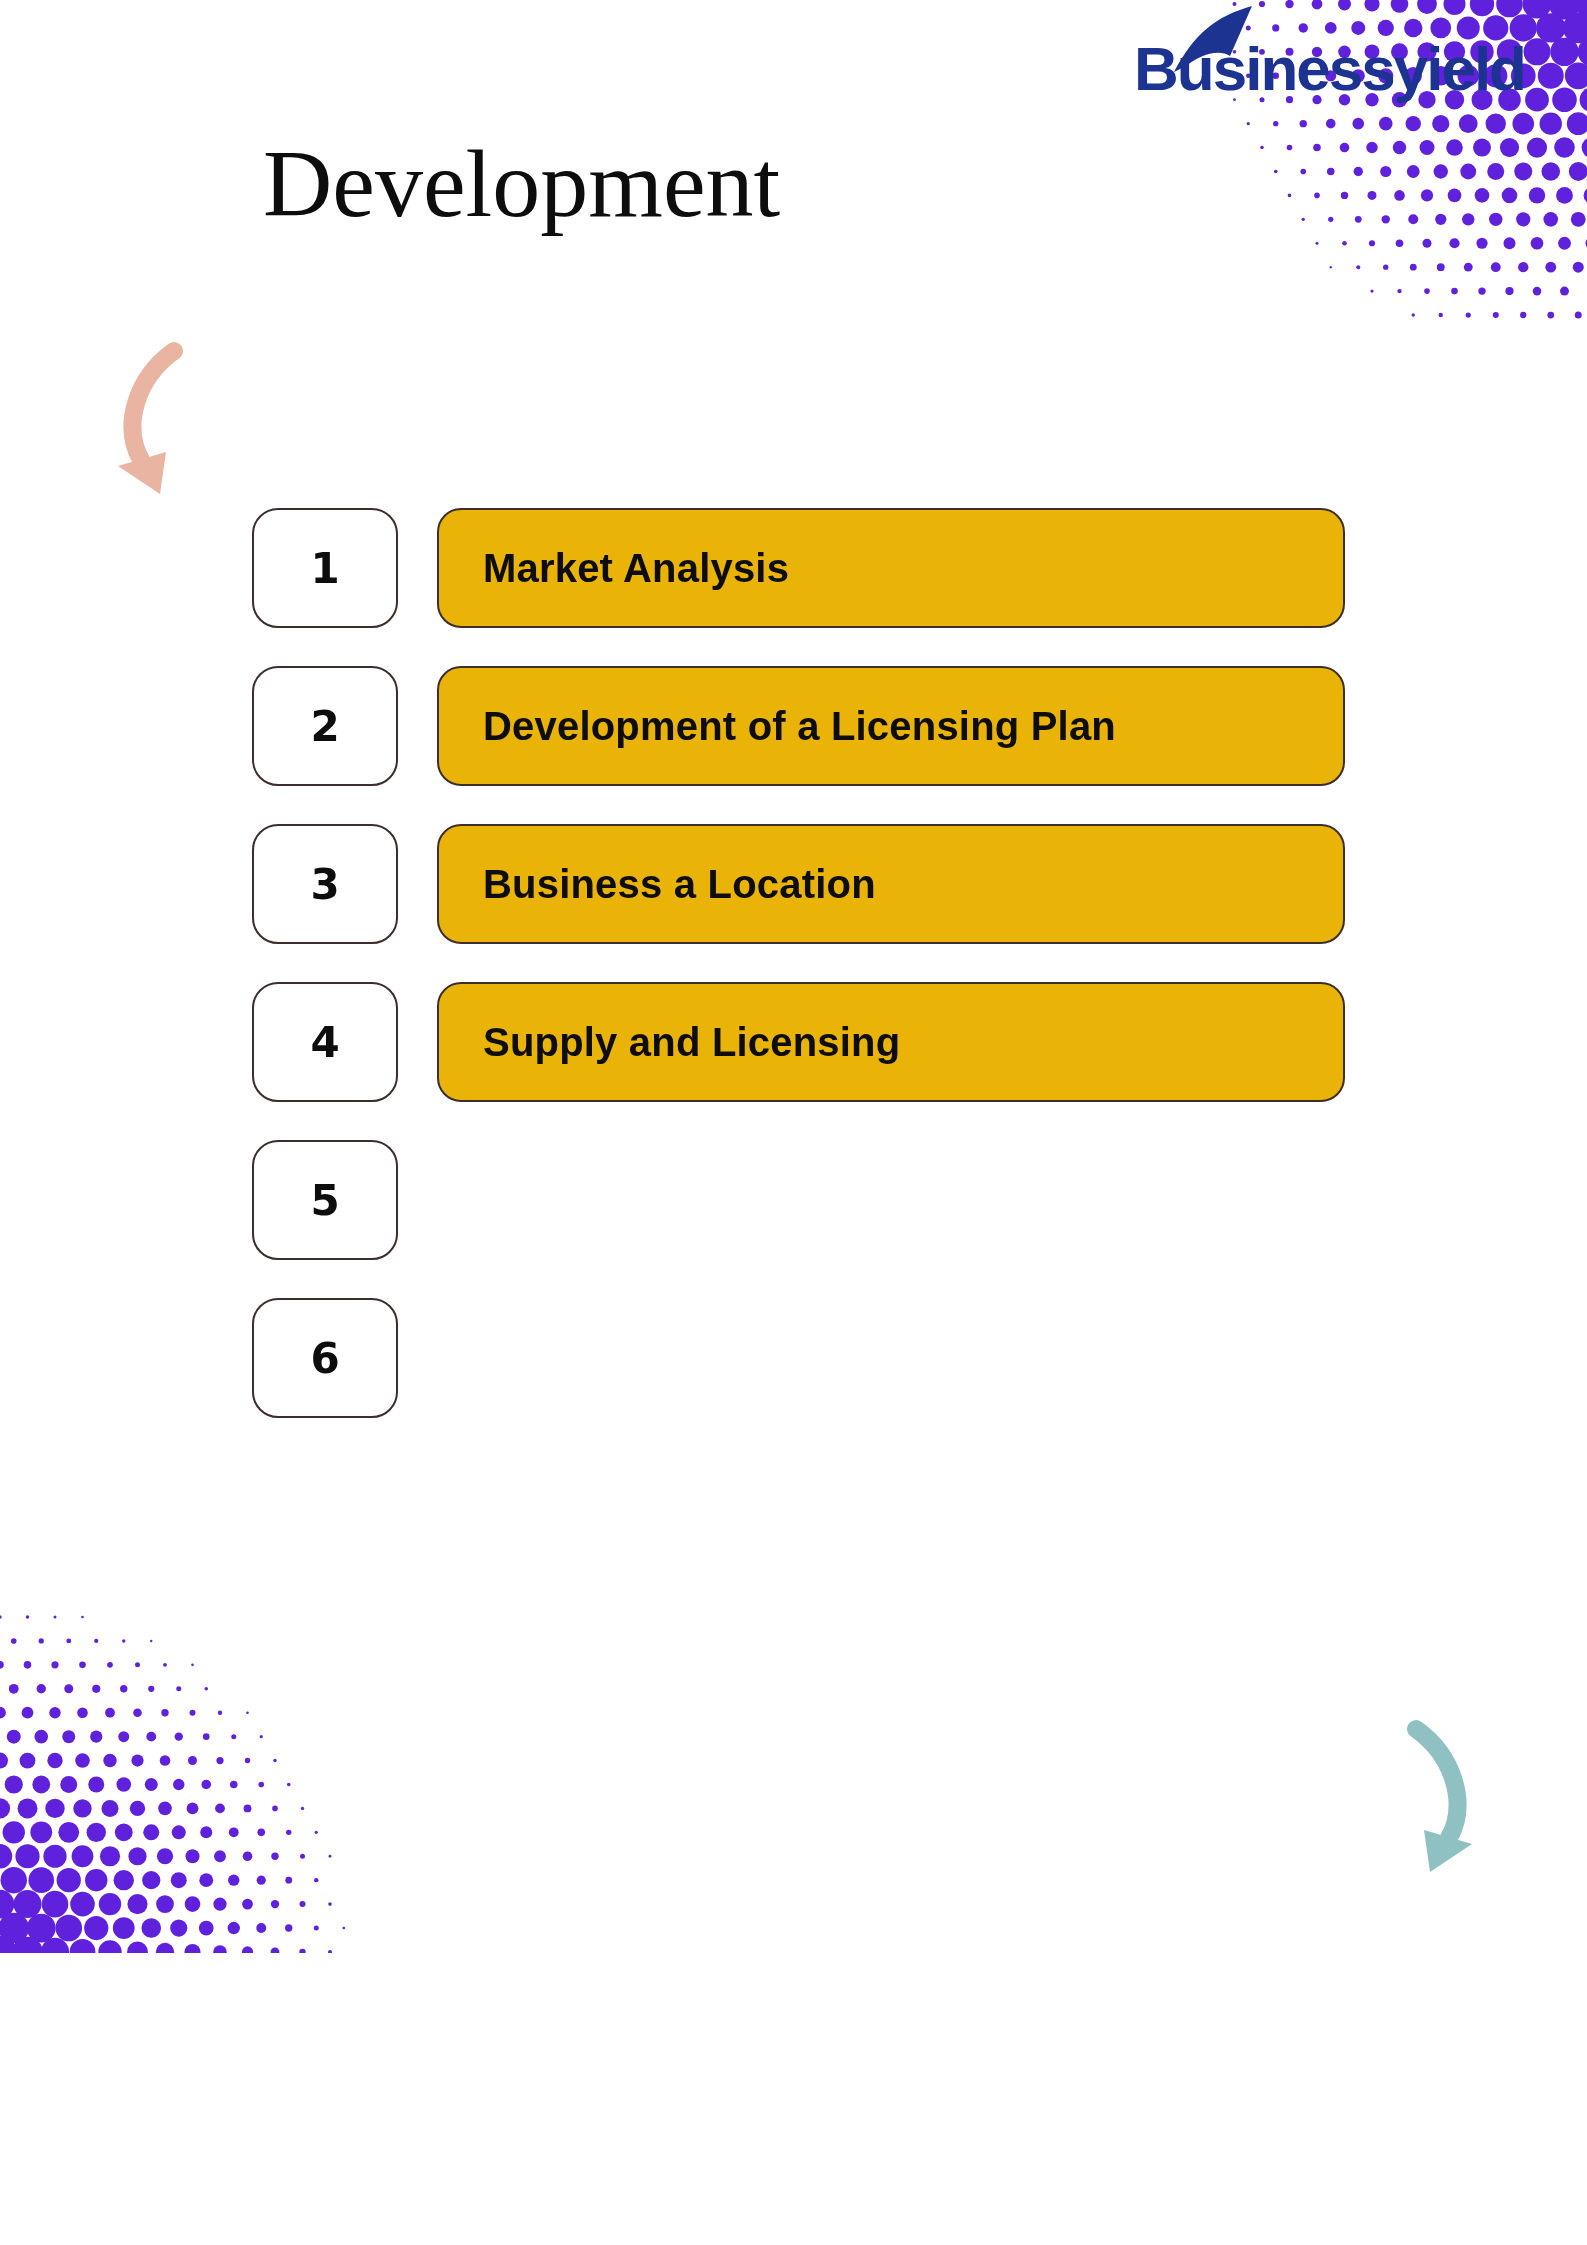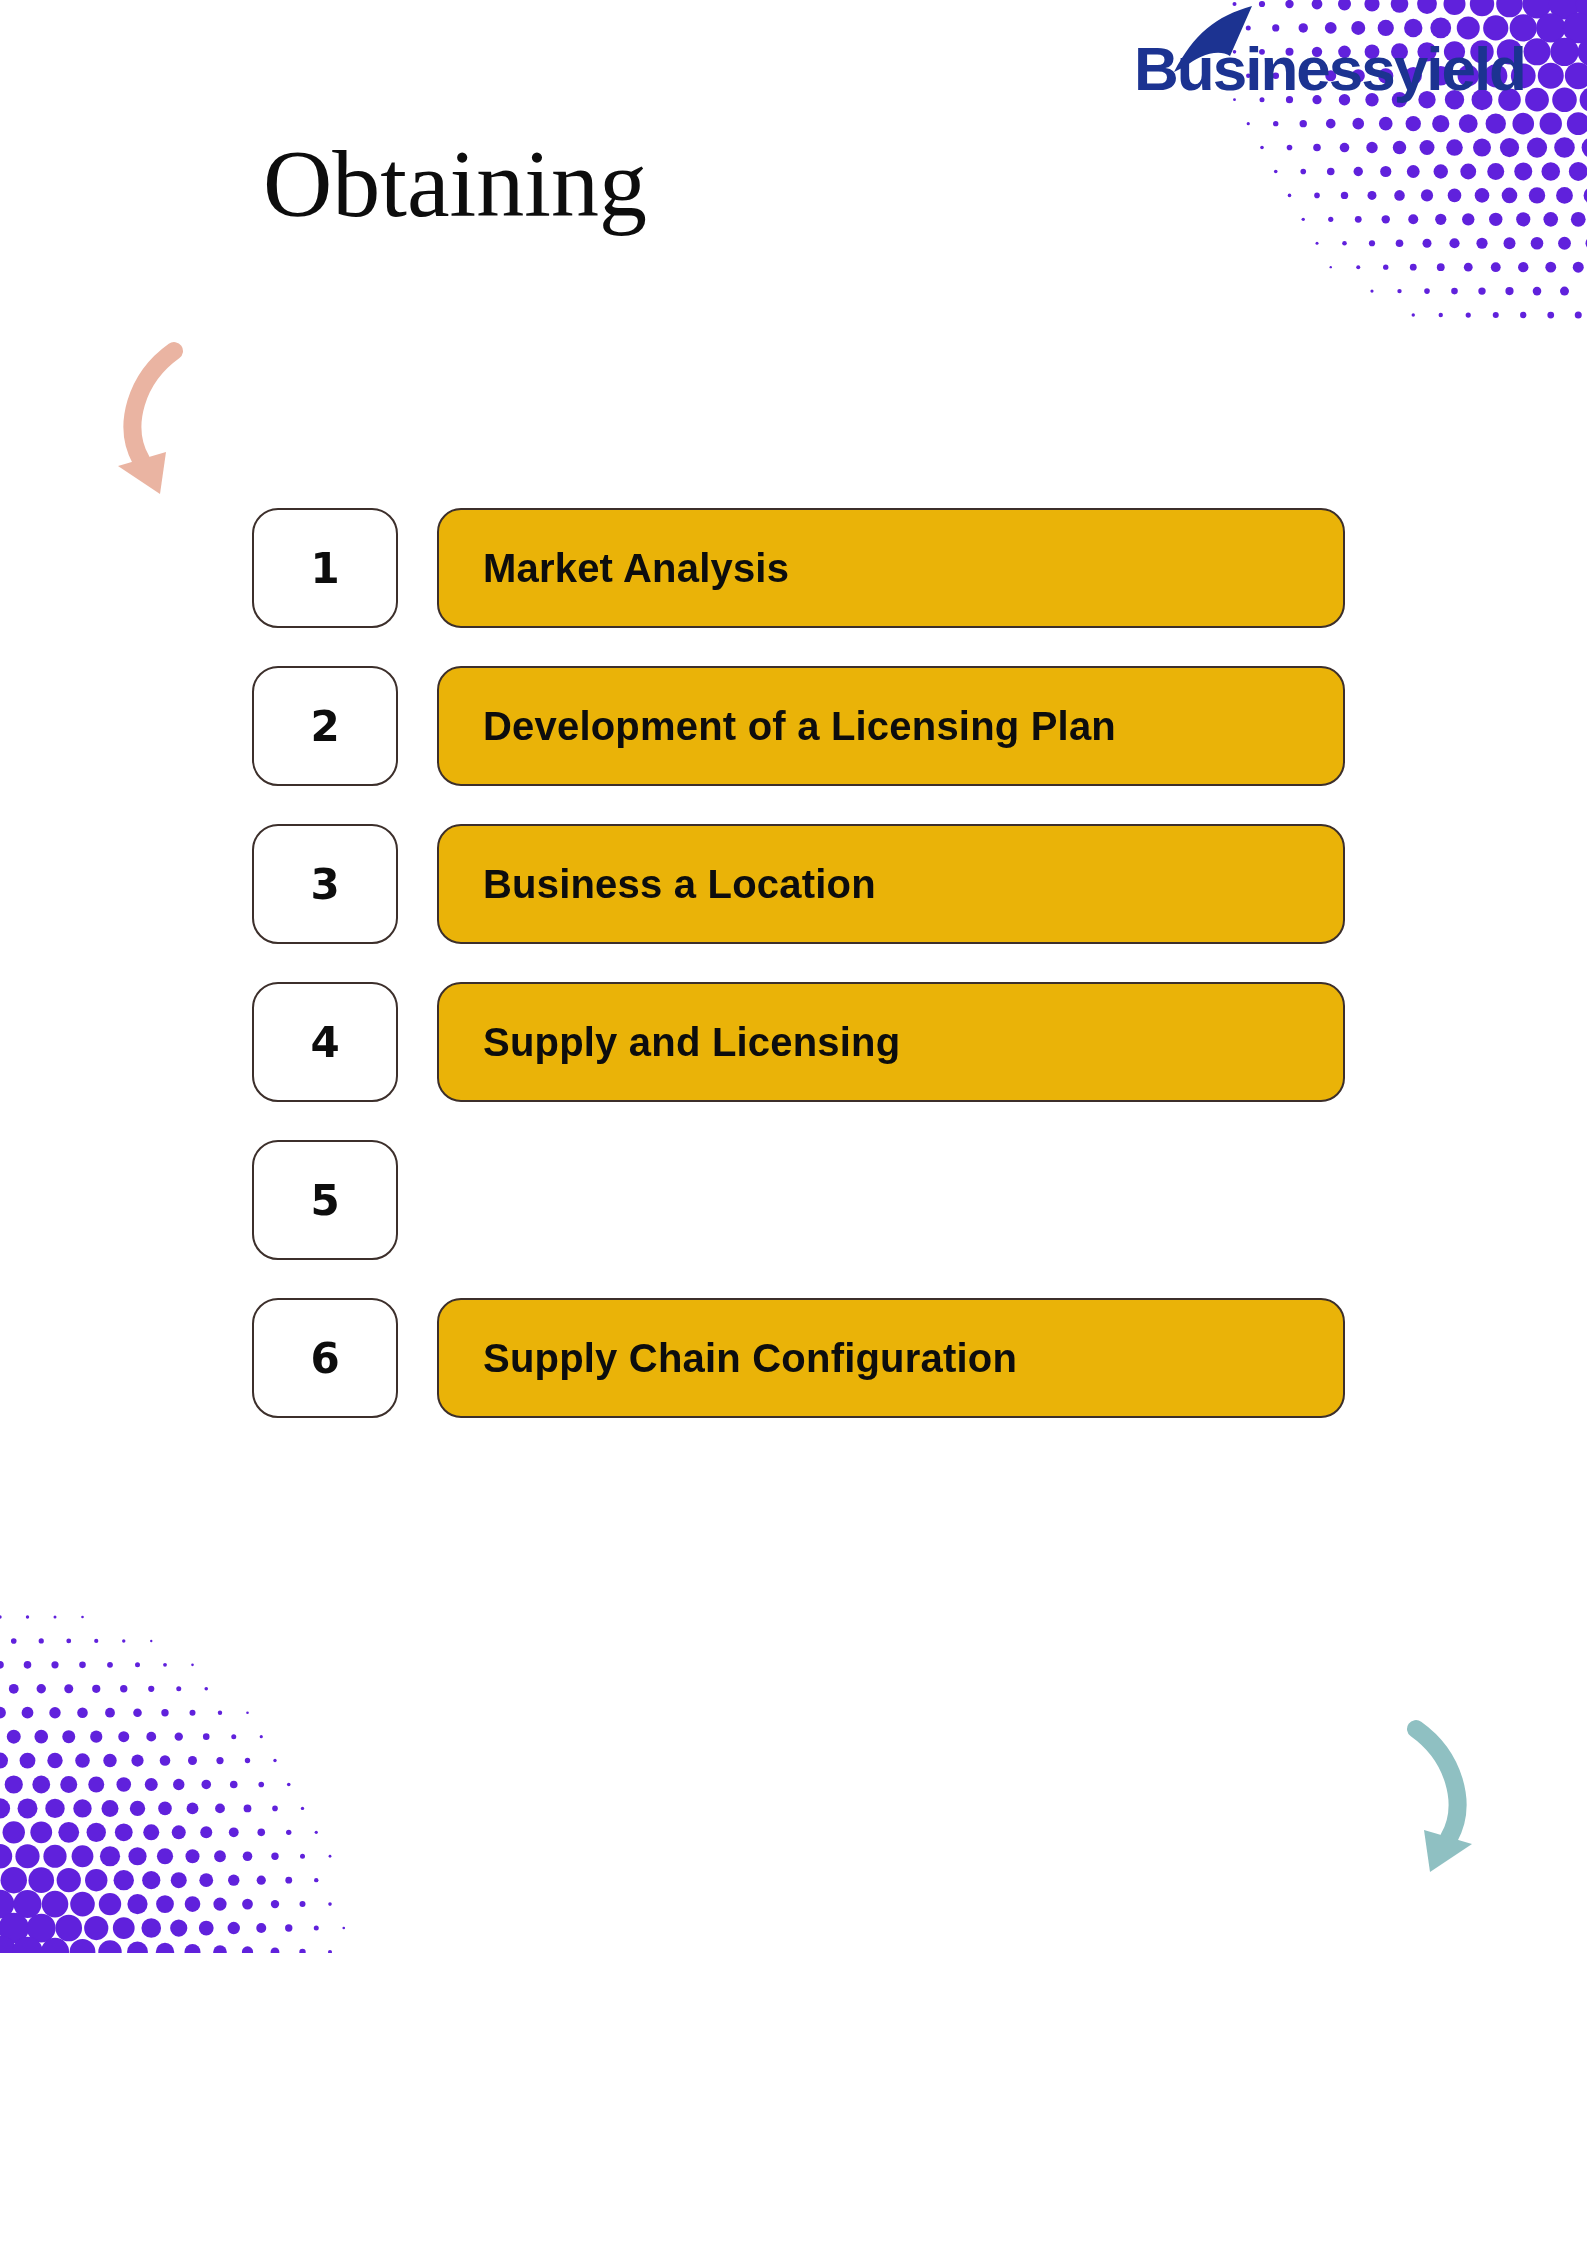--- a/index.html
+++ b/index.html
@@ -462,21 +462,21 @@
     </svg>
 
   <div class="logo">
     <svg class="logo-arrow" id="logo-arrow-svg" width="90" height="70" viewBox="0 0 90 70">
       <path d="M6,68 C26,30 48,12 84,2 L62,52 C50,44 30,52 18,62 Z" fill="#1c3391"></path>
     </svg>
     <span class="logo-text" id="logo-text" style="color: rgb(28, 51, 145);">Businessyield</span>
   </div>
 
   <div class="title">
-    <div>Obtaining</div>
+    <div>Development</div>
   </div>
 
   <svg class="deco-arrow peach" id="peach-arrow" width="84" height="162" viewBox="0 0 84 162">
     <path class="arc" d="M66,11 C28,38 14,86 33,120" fill="none" stroke-width="18" stroke-linecap="round" stroke="#eab4a2"></path>
     <polygon class="head" points="52,154 10,126 58,112" fill="#eab4a2"></polygon>
   </svg>
 
   <svg class="deco-arrow teal" id="teal-arrow" width="84" height="162" viewBox="0 0 84 162">
     <path class="arc" d="M18,11 C56,38 70,86 51,120" fill="none" stroke-width="18" stroke-linecap="round" stroke="#8fc0c2"></path>
     <polygon class="head" points="32,154 74,126 26,112" fill="#8fc0c2"></polygon>
@@ -523,19 +523,16 @@
     <div class="step-row">
       <div class="num-box">
         <span>5</span>
       </div>
     </div>
 
     <div class="step-row">
       <div class="num-box">
         <span>6</span>
       </div>
-      <div class="label-box">
-        <span>Supply Chain Configuration</span>
-      </div>
     </div>
 
   </div>
 </div>
 
 </body></html>

